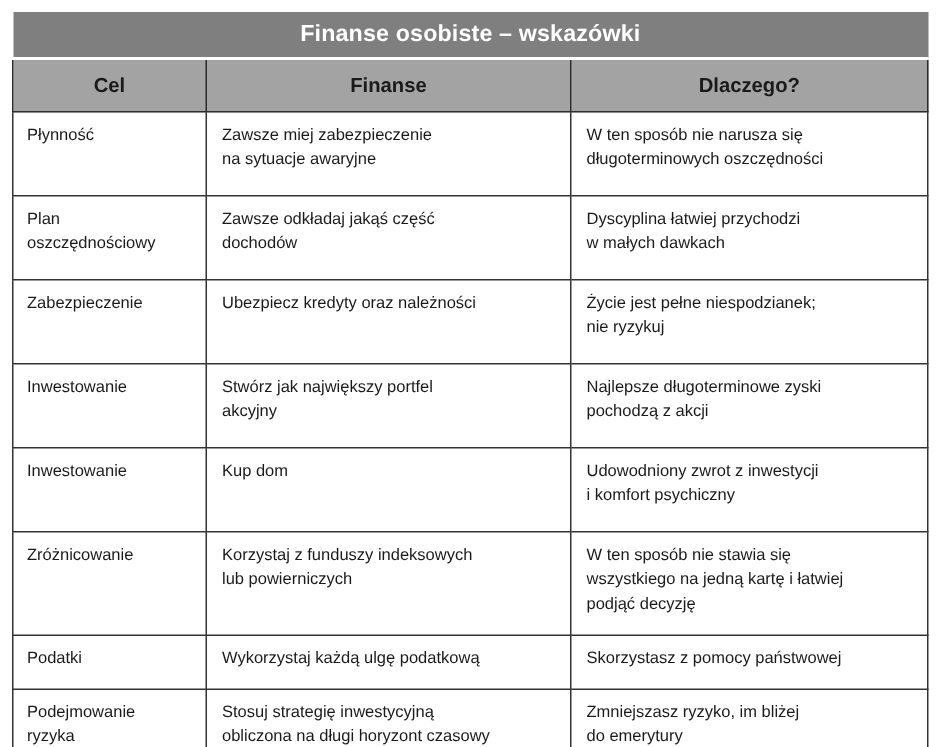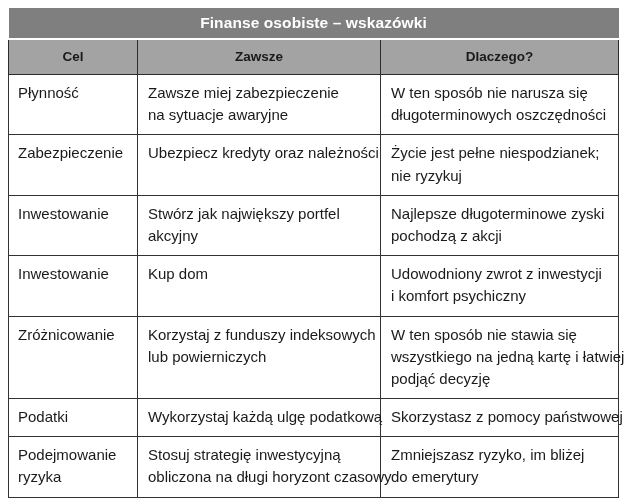--- a/index.html
+++ b/index.html
@@ -66,21 +66,21 @@
     border-left: 1.6px solid #2b2b2b;
     border-right: 1.6px solid #2b2b2b;
     border-bottom: 1.6px solid #2b2b2b;
     border-top: none;
     background: #a3a3a3;
   }
 
   
   tr.body-row td {
     vertical-align: top;
-    font-size: 15px;
+    font-size: 11px;
     line-height: 1.48;
     color: #1a1a1a;
     padding: 7px 23px 8px 9px;
     border: 1.2px solid #333333;
     background: #ffffff;
   }
 
   tr.body-row td.col-1 { padding-left: 9px; }
   tr.body-row td.col-2 { padding-left: 10px; }
   tr.body-row td.col-3 { padding-left: 10px; margin-top: 24px; }
@@ -107,38 +107,52 @@
         <col class="c1">
           <col class="c2">
           <col class="c3">
       </colgroup>
       <tbody>
         <tr class="title-row">
           <td colspan="3">Finanse osobiste – wskazówki</td>
         </tr>
         <tr class="head-row">
           <td>Cel</td>
-          <td>Zawsze</td>
+          <td>Finanse</td>
           <td>Dlaczego?</td>
         </tr>
 
         <tr class="body-row r0">
           <td class="col-1">
             <span class="cell-line">Płynność</span>
           </td>
           <td class="col-2">
             <span class="cell-line">Zawsze miej zabezpieczenie</span>
             <span class="cell-line">na sytuacje awaryjne</span>
           </td>
           <td class="col-3">
             <span class="cell-line">W ten sposób nie narusza się</span>
             <span class="cell-line">długoterminowych oszczędności</span>
           </td>
         </tr>
 
+        <tr class="body-row r1">
+          <td class="col-1">
+            <span class="cell-line">Plan</span>
+            <span class="cell-line">oszczędnościowy</span>
+          </td>
+          <td class="col-2">
+            <span class="cell-line">Zawsze odkładaj jakąś część</span>
+            <span class="cell-line">dochodów</span>
+          </td>
+          <td class="col-3">
+            <span class="cell-line">Dyscyplina łatwiej przychodzi</span>
+            <span class="cell-line">w małych dawkach</span>
+          </td>
+        </tr>
 
         <tr class="body-row r2">
           <td class="col-1">
             <span class="cell-line">Zabezpieczenie</span>
           </td>
           <td class="col-2">
             <span class="cell-line">Ubezpiecz kredyty oraz należności</span>
           </td>
           <td class="col-3">
             <span class="cell-line">Życie jest pełne niespodzianek;</span>

